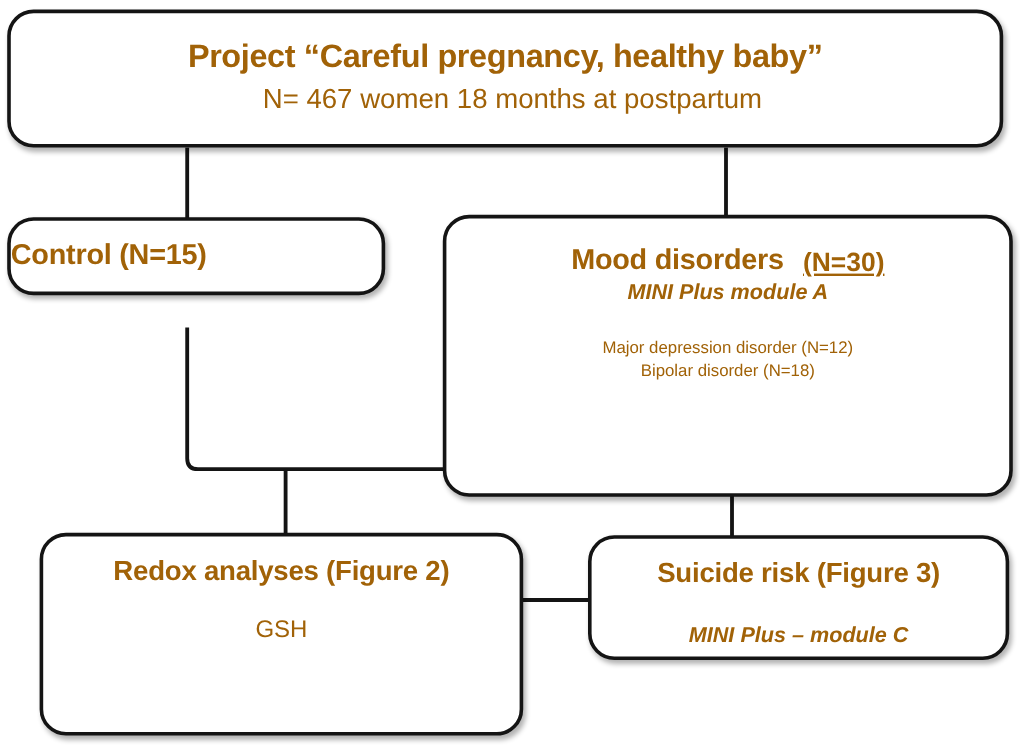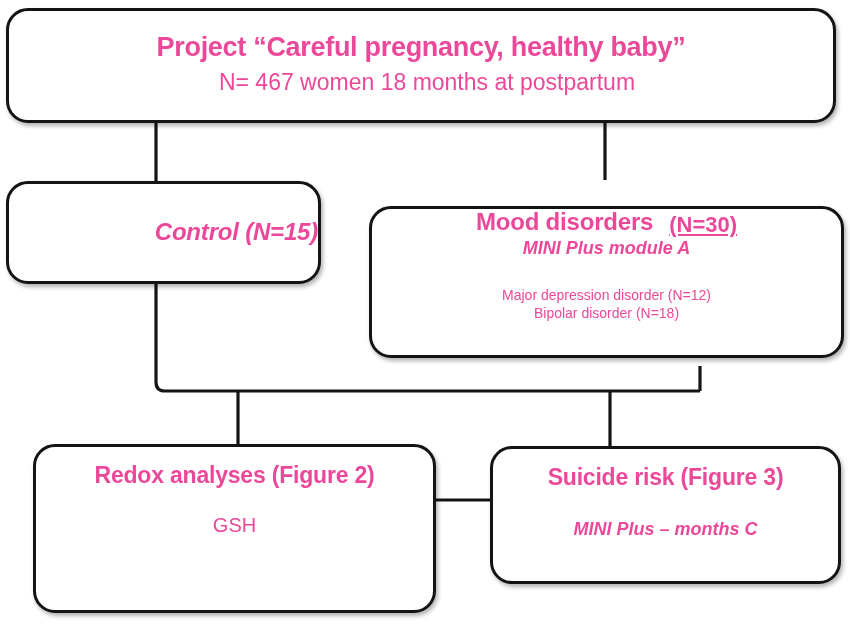--- a/index.html
+++ b/index.html
@@ -7,21 +7,21 @@
     padding: 0;
     background: #ffffff;
   }
   #canvas {
     position: relative;
     width: 850px;
     height: 627px;
     background: #ffffff;
     overflow: hidden;
     font-family: "Liberation Sans", sans-serif;
-    color: #ec4899;
+    color: #a16207;
   }
 
   
   #connectors {
     position: absolute;
     left: 0;
     top: 0;
     width: 850px;
     height: 627px;
   }
@@ -84,27 +84,27 @@
   }
 
   
   #node-project {
     left: 6px;  top: 8px;  width: 830px; height: 115px;
     padding-top: 22px;
   }
   #node-project .sub-xl { margin-top: 5px; }
 
   #node-control {
-    left: 6px;  top: 181px;  width: 315px; height: 103px;
-    display: flex; align-items: center; justify-content: flex-end; font-style: italic;
+    left: 6px;  top: 181px;  width: 315px; height: 65px;
+    display: flex; align-items: center; justify-content: flex-start;
   }
 
   #node-mood {
-    left: 369px; top: 179px;  width: 475px; height: 152px;
-    margin-top: 27px;
+    left: 369px; top: 179px;  width: 475px; height: 235px;
+    padding-top: 22px;
   }
   #node-mood .mood-head {
     display: flex;
     align-items: baseline;
     justify-content: center;
   }
   #node-mood .mood-head .n-count {
     font-weight: bold;
     font-size: 22px;
     margin-left: 16px;
@@ -116,21 +116,21 @@
   #node-mood .mood-list { margin-top: 26px; }
 
   #node-redox {
     left: 9px;  top: 444px;  width: 403px; height: 169px;
     padding-top: 16px;
     margin-left: 24px;
   }
   #node-redox .plain-list { margin-top: 22px; }
 
   #node-suicide {
-    left: 490px; top: 446px;  width: 351px; height: 138px;
+    left: 490px; top: 446px;  width: 351px; height: 104px;
     padding-top: 16px;
   }
   #node-suicide .ital { margin-top: 28px; }
 </style>
 </head>
 <body>
 
 <div id="canvas">
 
   <svg id="connectors" viewBox="0 0 850 627" xmlns="http://www.w3.org/2000/svg">
@@ -175,16 +175,16 @@
 
   <div class="node" id="node-redox">
     <div class="title-md">Redox analyses (Figure 2)</div>
     <div class="plain-list">
       <div>GSH</div>
     </div>
   </div>
 
   <div class="node" id="node-suicide">
     <div class="title-md">Suicide risk (Figure 3)</div>
-    <div class="ital">MINI Plus – months C</div>
+    <div class="ital">MINI Plus – module C</div>
   </div>
 
 </div>
 
 </body></html>

